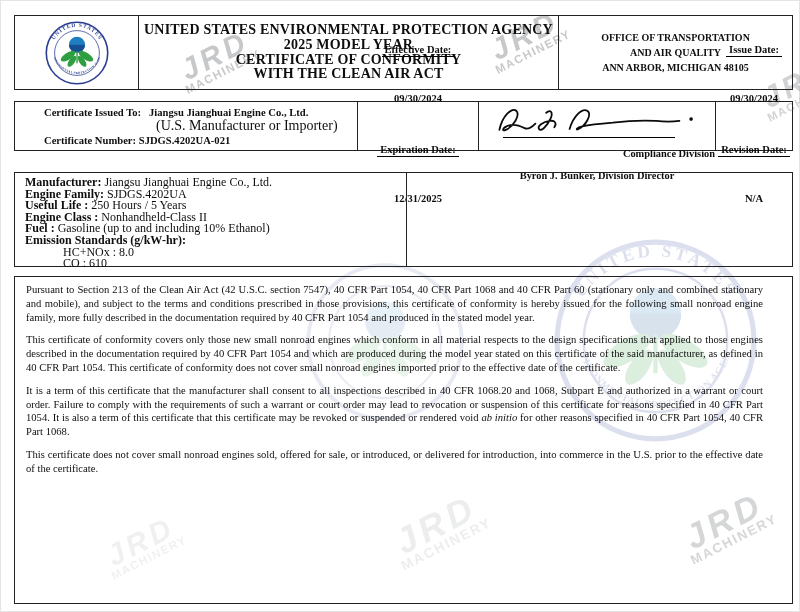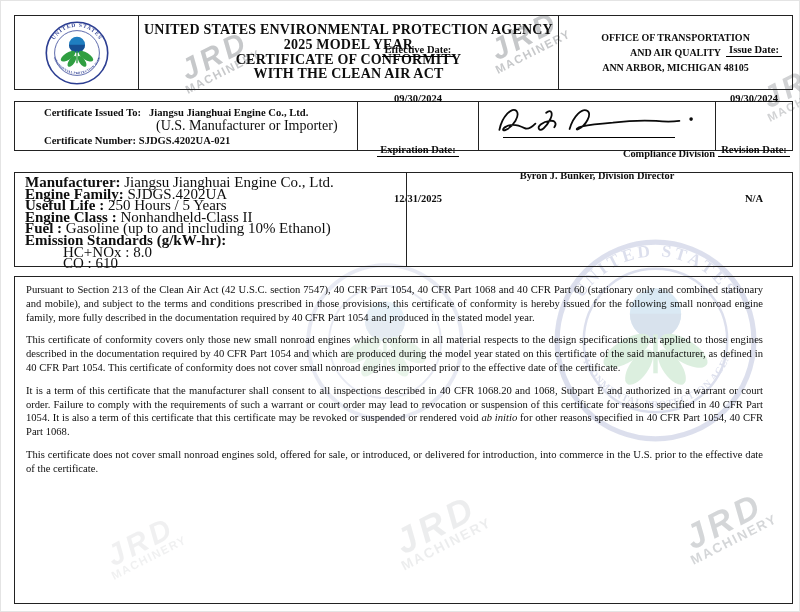--- a/index.html
+++ b/index.html
@@ -36,21 +36,21 @@
   .dval { font-weight:bold; margin-bottom:3px; }
 
   #cert-sign-cell { width:237px; border-right:1.4px solid #222; position:relative; font-size:10.4px; }
   #sig-svg { position:absolute; left:6px; top:0px; }
   #sig-line { position:absolute; left:24px; top:35px; width:172px; border-top:1.3px solid #000; }
   #signer-name { position:absolute; left:0; right:0; top:36px; text-align:center; font-weight:bold;margin-top:32px; }
   #signer-div  { position:absolute; left:0; right:0; top:46px; text-align:right; font-weight:bold; }
 
   
   #mfr-box { left:14px; top:172px; width:779px; height:95px; }
-  #mfr-left { width:392px; border-right:1.2px solid #222; padding:4px 10px; font-size:15px; line-height:11.6px; }
+  #mfr-left { width:392px; border-right:1.2px solid #222; padding:4px 10px; font-size:12px; line-height:11.6px; }
   #mfr-right { flex:1; }
   .info-label { font-weight:bold; }
   .em-sub { padding-left:38px; }
 
   
   #legal-box { left:14px; top:276px; width:779px; height:328px; display:block; padding:6px 11px; }
   #legal-box p { margin:0 18px 9px 0; font-size:10.6px; line-height:13.8px; text-align:justify; }
   .it { font-style:italic; }
 
   

